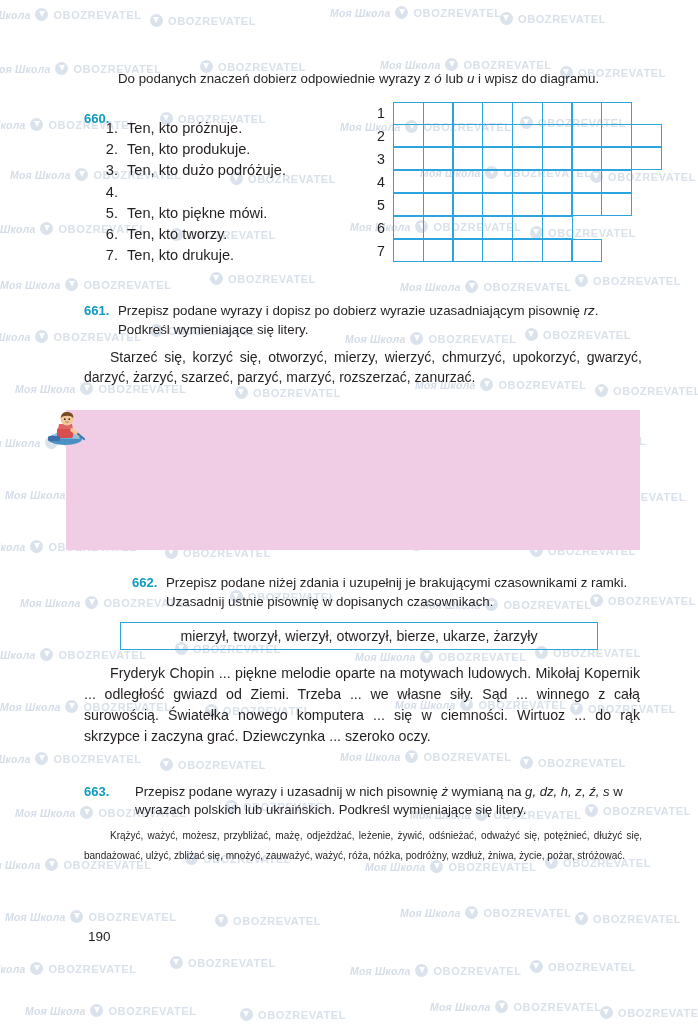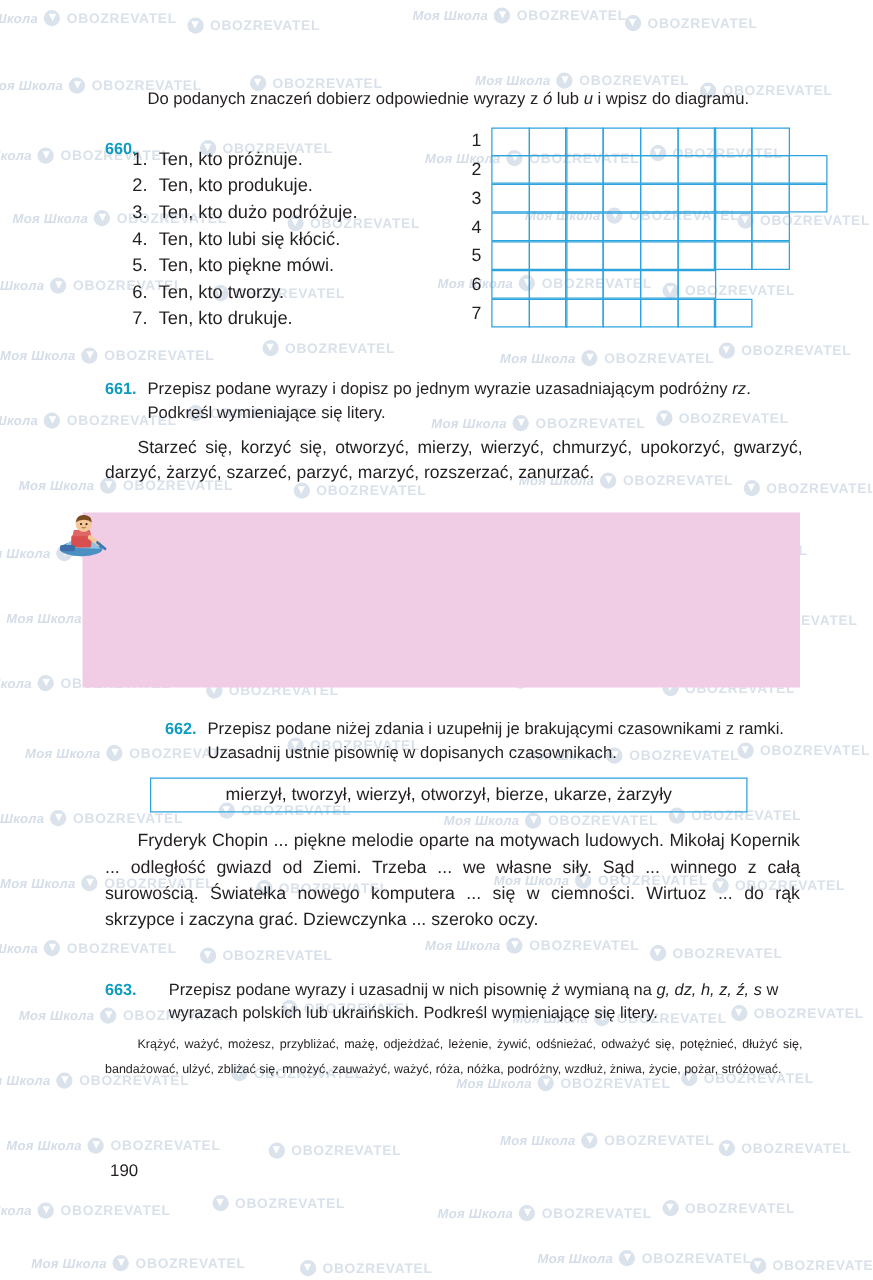--- a/index.html
+++ b/index.html
@@ -656,21 +656,20 @@
       <li>
           <span class="idx">2.</span>
           <span>Ten, kto produkuje.</span>
         </li>
       <li>
           <span class="idx">3.</span>
           <span>Ten, kto dużo podróżuje.</span>
         </li>
       <li>
           <span class="idx">4.</span>
-          <span>Ten, kto lubi się kłócić.</span>
         </li>
       <li>
           <span class="idx">5.</span>
           <span>Ten, kto piękne mówi.</span>
         </li>
       <li>
           <span class="idx">6.</span>
           <span>Ten, kto tworzy.</span>
         </li>
       <li>
@@ -768,21 +767,21 @@
             <div class="cw-cell"></div>
             <div class="cw-cell"></div>
             <div class="cw-cell"></div>
           </div>
         </div>
       </div>
 
     <div class="block" id="ex661">
       <div class="head">
         <span class="num ex-num">661.</span>
-        <span class="txt"><span>Przepisz podane wyrazy i dopisz po jednym wyrazie uzasadniającym podróżny</span> <span class="it">rz</span><span>. Podkreśl wymieniające się litery.</span></span>
+        <span class="txt"><span>Przepisz podane wyrazy i dopisz po dobierz wyrazie uzasadniającym pisownię</span> <span class="it">rz</span><span>. Podkreśl wymieniające się litery.</span></span>
       </div>
       <div class="words">Starzeć się, korzyć się, otworzyć, mierzy, wierzyć, chmurzyć, upokorzyć, gwarzyć, darzyć, żarzyć, szarzeć, parzyć, marzyć, rozszerzać, zanurzać.</div>
     </div>
 
     <div id="rule-box"></div>
     <div id="rule-icon">
       <svg viewBox="0 0 42 38" width="42" height="38" aria-hidden="true">
         <ellipse cx="19" cy="31" rx="17" ry="6" fill="#4a90c2"></ellipse>
         <path d="M4 30 L14 22 L30 24 L34 31 Z" fill="#8fc3e6"></path>
         <rect x="11" y="20" width="16" height="10" rx="2" fill="#d94f4f"></rect>

